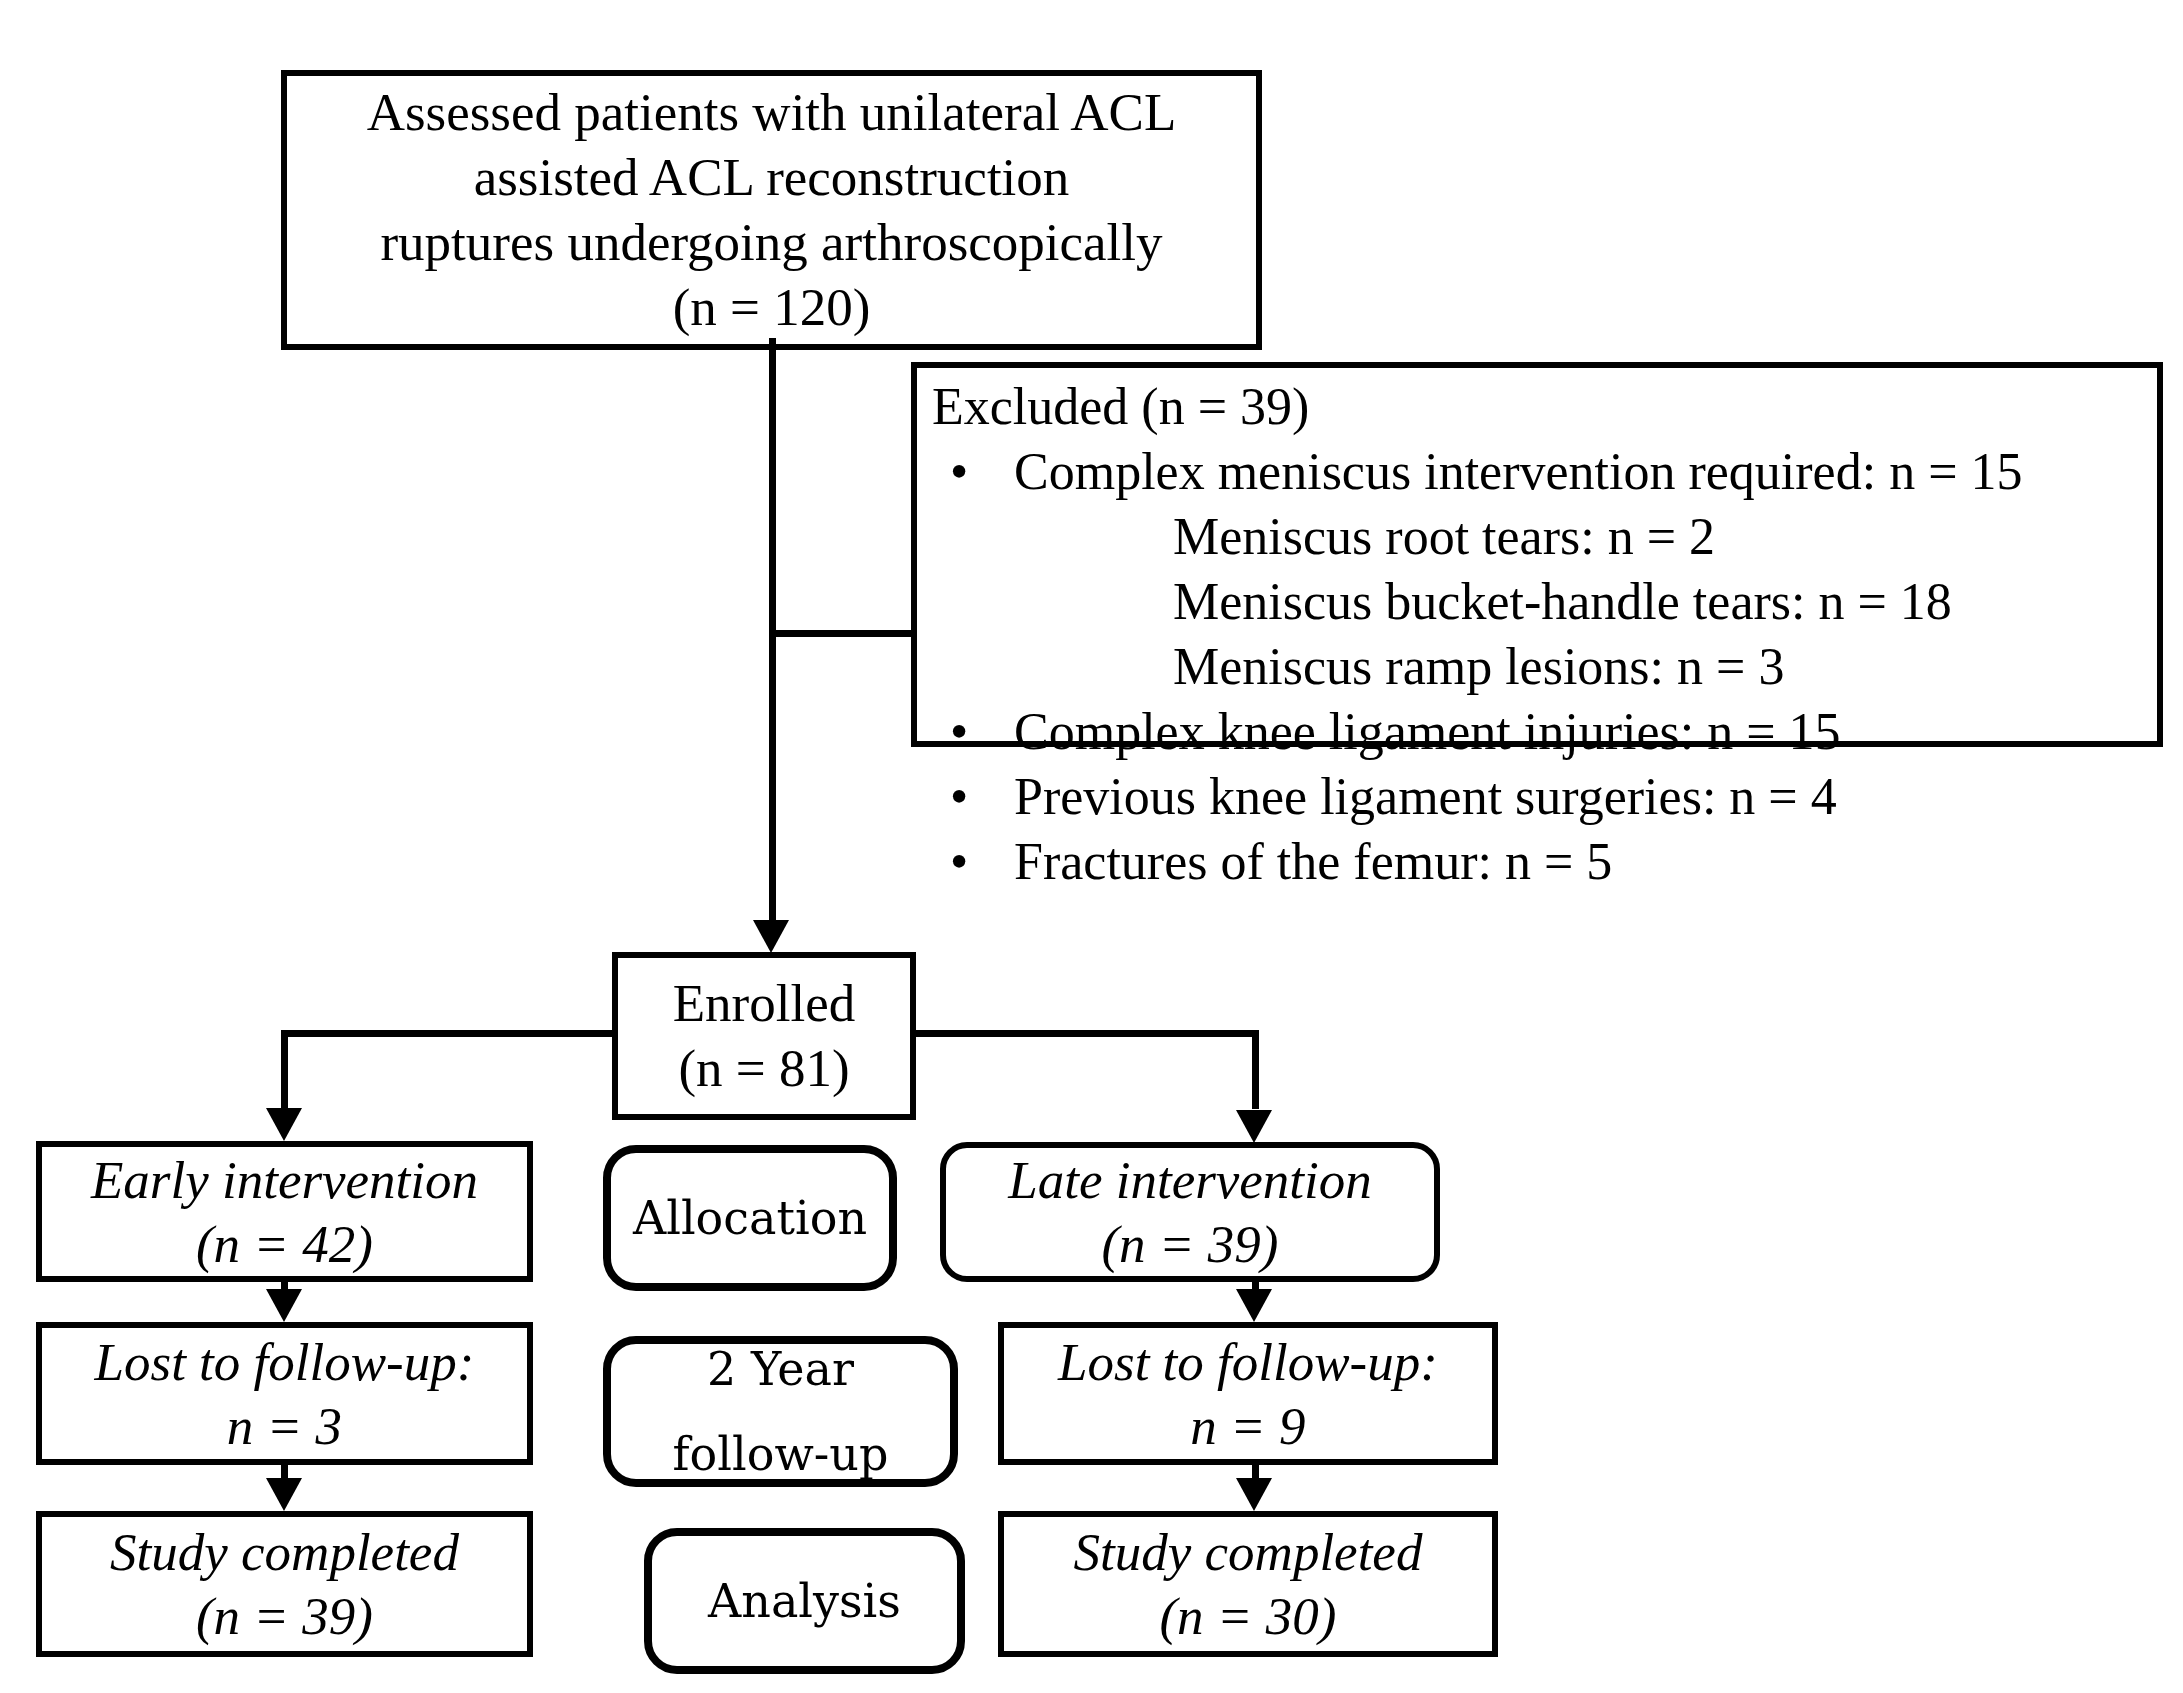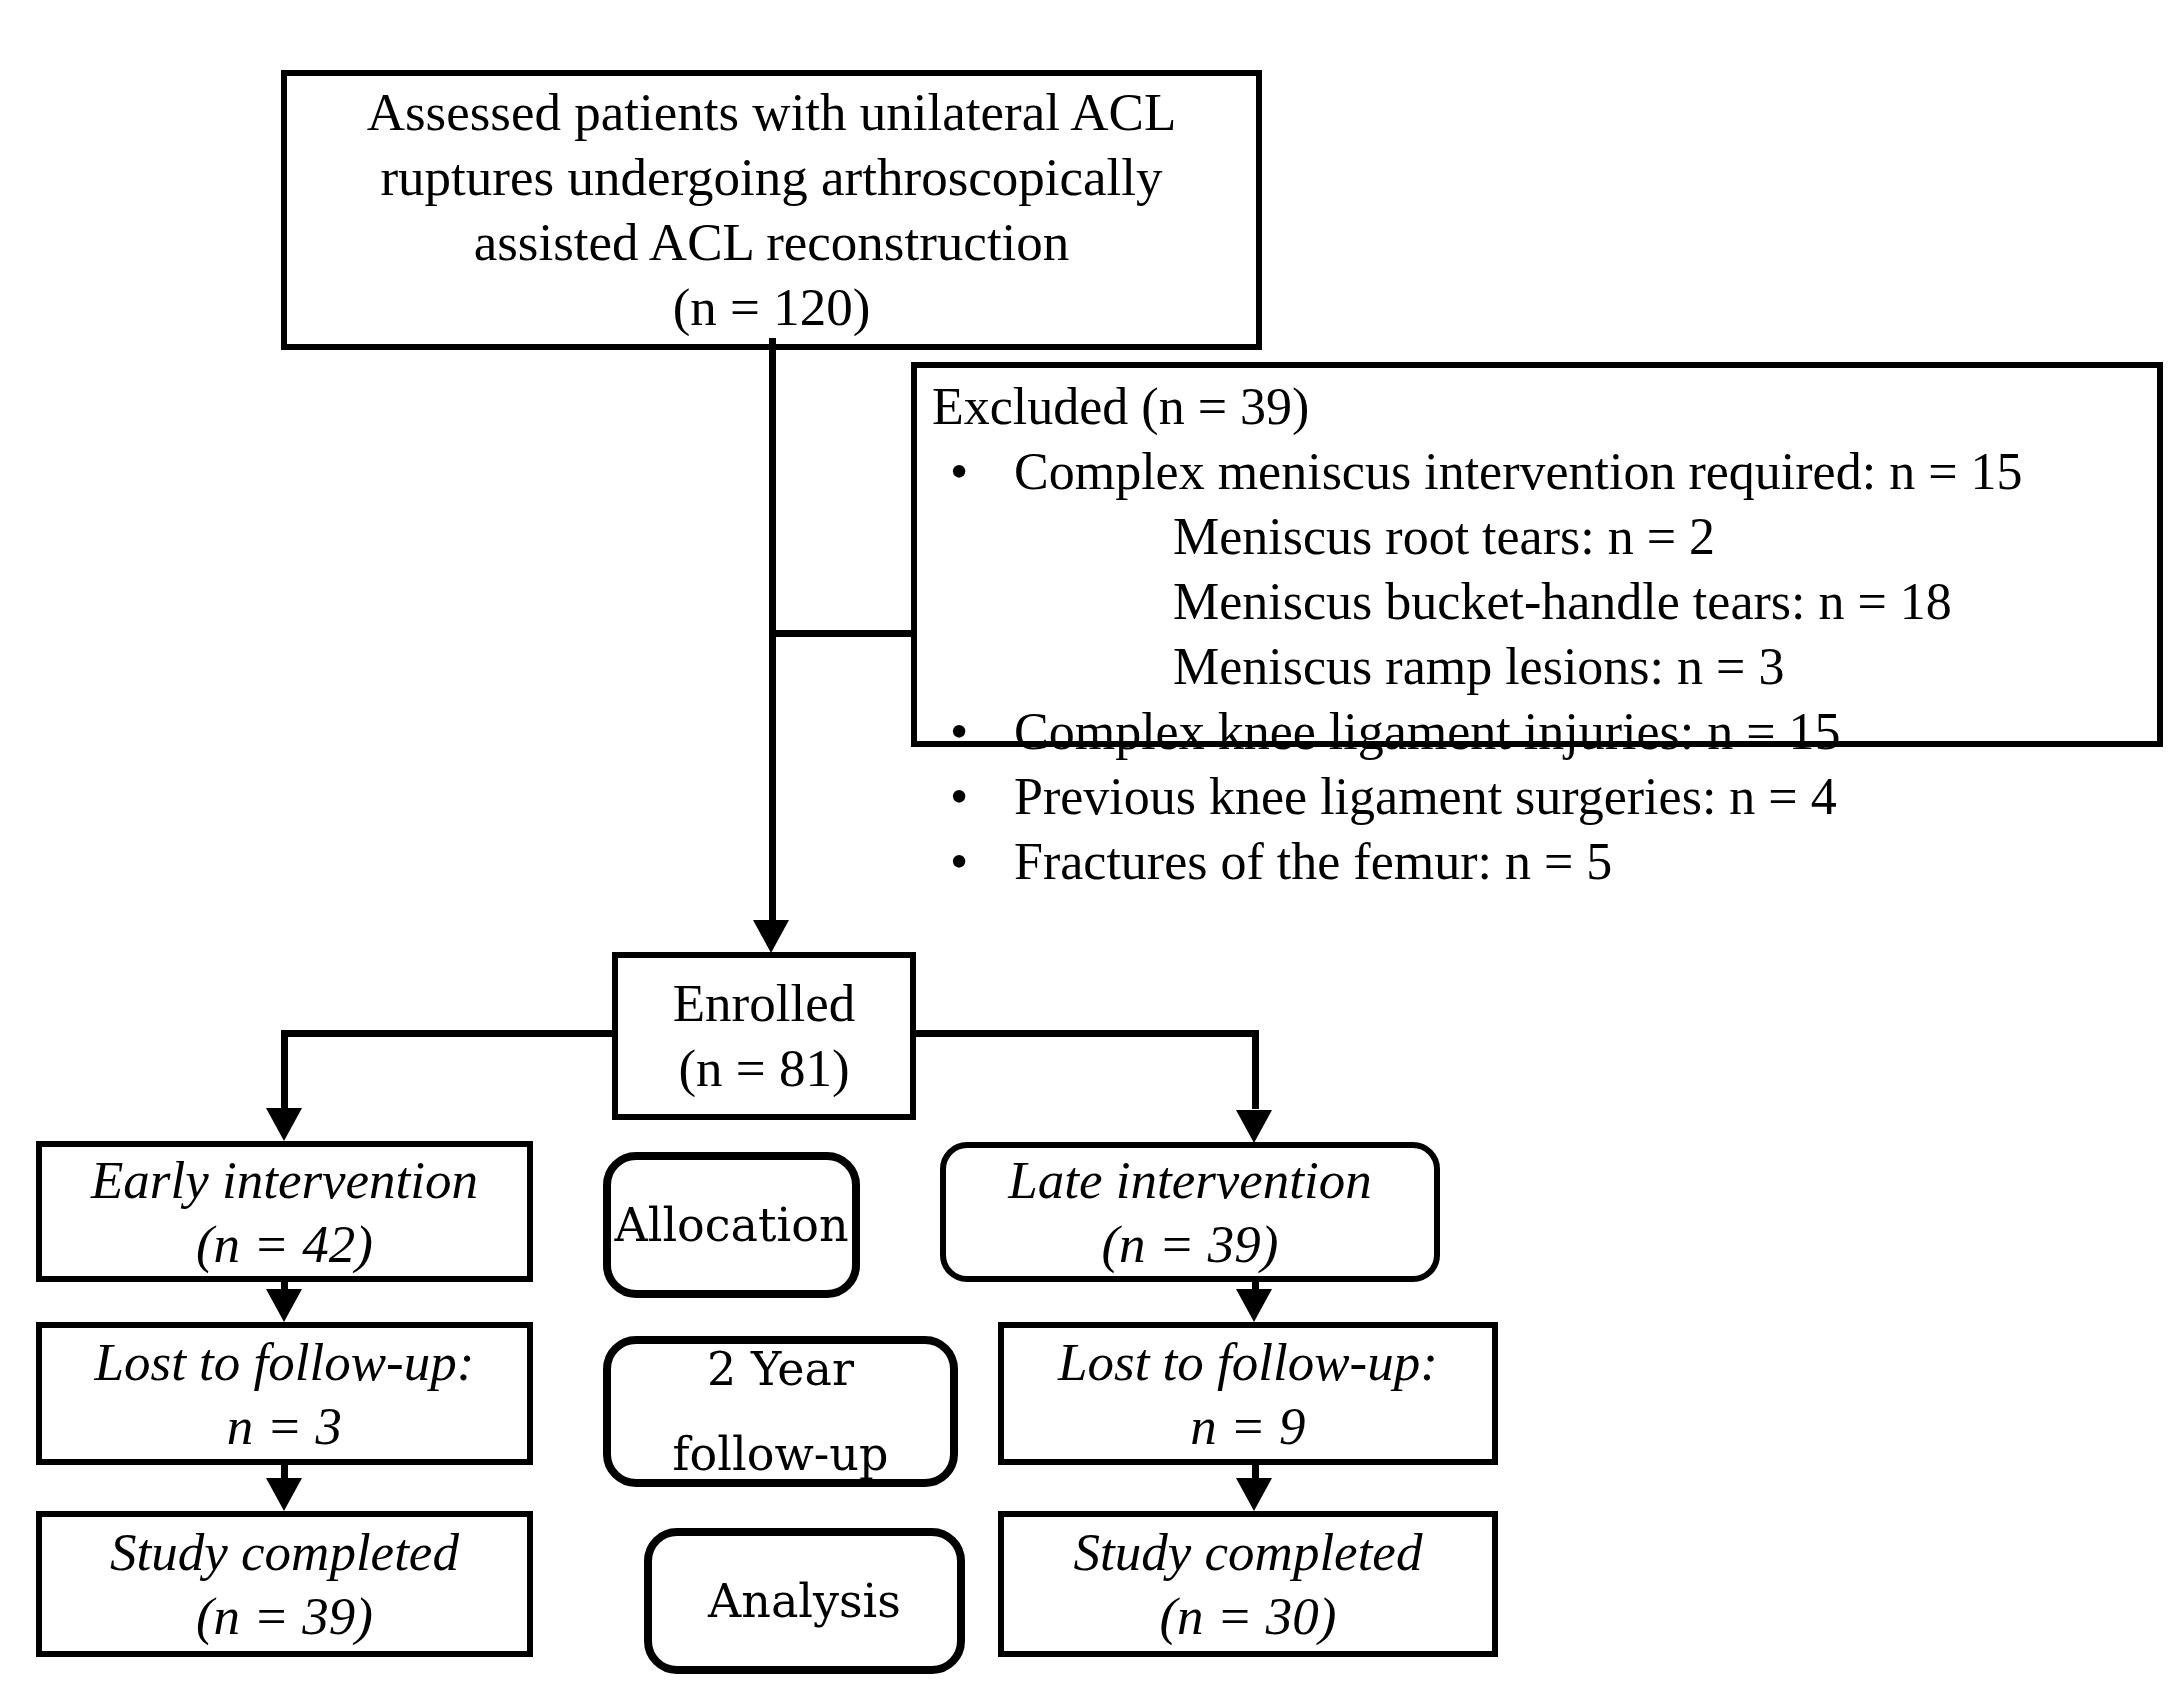--- a/index.html
+++ b/index.html
@@ -61,22 +61,22 @@
     border-top: 33px solid #000;
   }
 </style>
 </head>
 <body>
 
 <div class="canvas">
 
   <div class="box" style="left:281px; top:70px; width:981px; height:280px;">
     <div>Assessed patients with unilateral ACL</div>
+    <div>assisted ACL reconstruction</div>
     <div>ruptures undergoing arthroscopically</div>
-    <div>assisted ACL reconstruction</div>
     <div>(n = 120)</div>
   </div>
 
   <div class="line" style="left:769px; top:338px; width:6.7px; height:583px;"></div>
   <div class="arrowhead" style="left:753px; top:920px;"></div>
 
   <div class="line" style="left:772px; top:630px; width:142px; height:6.7px;"></div>
 
   <div class="excluded" style="left:911px; top:362px; width:1252px; height:385px;">
     <div class="ex-title">Excluded (n = 39)</div>
@@ -118,21 +118,21 @@
   <div class="line" style="left:281px; top:1030px; width:6.7px; height:79px;"></div>
   <div class="arrowhead" style="left:266px; top:1108px;"></div>
 
   <div class="line" style="left:1252px; top:1030px; width:6.7px; height:79px;"></div>
   <div class="arrowhead" style="left:1236px; top:1110px;"></div>
 
   <div class="box rowbox" style="left:36px; top:1141px; width:497px; height:141px;">
     <div>Early intervention</div>
     <div>(n = 42)</div>
   </div>
-  <div class="box stage" style="left:603px; top:1145px; width:257px; height:146px;margin-top:7px;">
+  <div class="box stage" style="left:603px; top:1145px; width:294px; height:146px;">
     <div>Allocation</div>
   </div>
   <div class="box rowbox" style="left:940px; top:1142px; width:500px; height:140px;border-radius:27px;">
     <div>Late intervention</div>
     <div>(n = 39)</div>
   </div>
 
   <div class="line" style="left:281px; top:1282px; width:6.7px; height:10.4px;"></div>
   <div class="arrowhead" style="left:266px; top:1289px;"></div>
   <div class="line" style="left:1252px; top:1282px; width:6.7px; height:10.4px;"></div>

